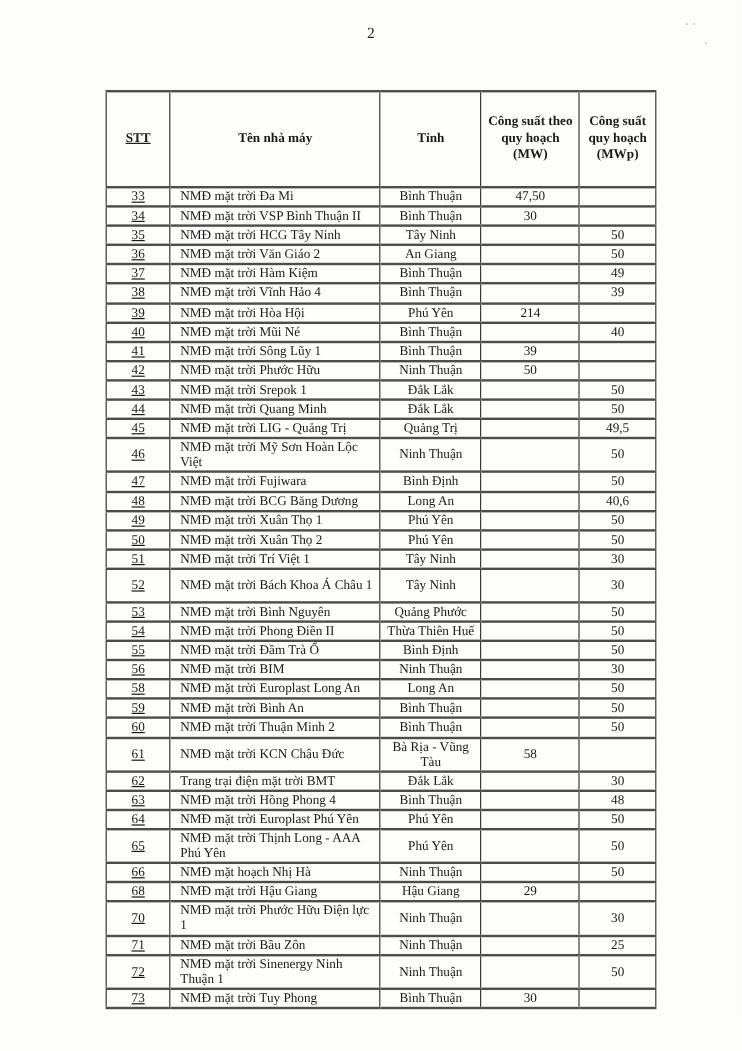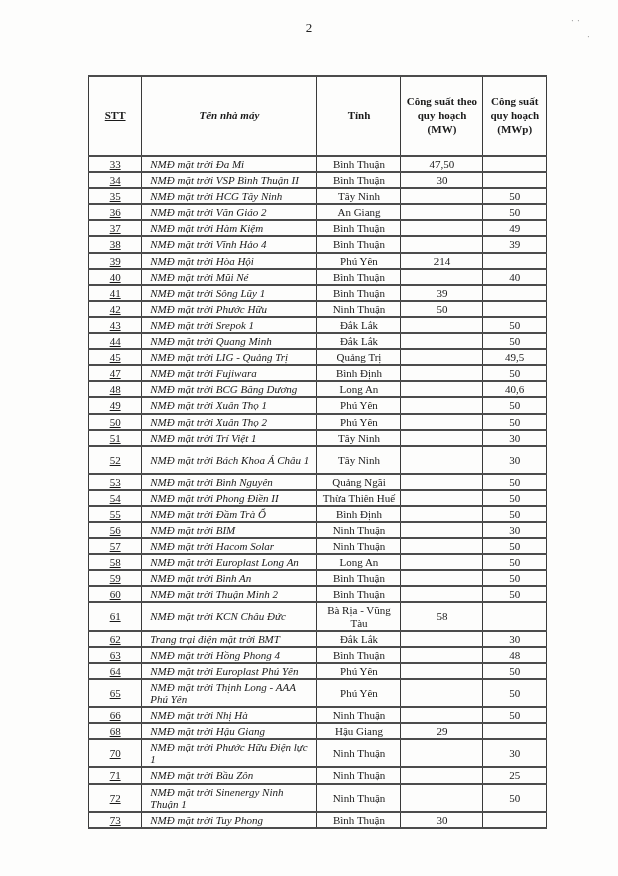--- a/index.html
+++ b/index.html
@@ -52,21 +52,21 @@
     padding:12px 4px;
   }
   td{
     height:12px;
     line-height:1.1;
     padding-top:1px;
     padding-bottom:1px;
   }
   tr.tall td{height:24px;}
   .col0{width:52px;text-decoration:underline;}
-  .col1{width:171px;font-style:italic;}
+  .col1{width:171px;}
   .col2{width:82px;}
   .col3{width:80px;}
   .col4{width:62px;}
   td.col1{text-align:left;padding-left:8px;padding-right:4px;}
 </style>
 </head>
 <body>
 
 <div class="page">
   <div class="page-number">2</div>
@@ -175,20 +175,27 @@
           <td class="col3"></td>
           <td class="col4">50</td>
         </tr>
         <tr>
           <td class="col0">45</td>
           <td class="col1">NMĐ mặt trời LIG - Quảng Trị</td>
           <td class="col2">Quảng Trị</td>
           <td class="col3"></td>
           <td class="col4">49,5</td>
         </tr>
+        <tr class="tall">
+          <td class="col0">46</td>
+          <td class="col1">NMĐ mặt trời Mỹ Sơn Hoàn Lộc Việt</td>
+          <td class="col2">Ninh Thuận</td>
+          <td class="col3"></td>
+          <td class="col4">50</td>
+        </tr>
         <tr>
           <td class="col0">47</td>
           <td class="col1">NMĐ mặt trời Fujiwara</td>
           <td class="col2">Bình Định</td>
           <td class="col3"></td>
           <td class="col4">50</td>
         </tr>
         <tr>
           <td class="col0">48</td>
           <td class="col1">NMĐ mặt trời BCG Băng Dương</td>
@@ -220,21 +227,21 @@
         <tr class="tall">
           <td class="col0">52</td>
           <td class="col1">NMĐ mặt trời Bách Khoa Á Châu 1</td>
           <td class="col2">Tây Ninh</td>
           <td class="col3"></td>
           <td class="col4">30</td>
         </tr>
         <tr>
           <td class="col0">53</td>
           <td class="col1">NMĐ mặt trời Bình Nguyên</td>
-          <td class="col2">Quảng Ngãi</td>
+          <td class="col2">Quảng Phước</td>
           <td class="col3"></td>
           <td class="col4">50</td>
         </tr>
         <tr>
           <td class="col0">54</td>
           <td class="col1">NMĐ mặt trời Phong Điền II</td>
           <td class="col2">Thừa Thiên Huế</td>
           <td class="col3"></td>
           <td class="col4">50</td>
         </tr>
@@ -244,27 +251,20 @@
           <td class="col2">Bình Định</td>
           <td class="col3"></td>
           <td class="col4">50</td>
         </tr>
         <tr>
           <td class="col0">56</td>
           <td class="col1">NMĐ mặt trời BIM</td>
           <td class="col2">Ninh Thuận</td>
           <td class="col3"></td>
           <td class="col4">30</td>
-        </tr>
-        <tr>
-          <td class="col0">57</td>
-          <td class="col1">NMĐ mặt trời Hacom Solar</td>
-          <td class="col2">Ninh Thuận</td>
-          <td class="col3"></td>
-          <td class="col4">50</td>
         </tr>
         <tr>
           <td class="col0">58</td>
           <td class="col1">NMĐ mặt trời Europlast Long An</td>
           <td class="col2">Long An</td>
           <td class="col3"></td>
           <td class="col4">50</td>
         </tr>
         <tr>
           <td class="col0">59</td>
@@ -310,21 +310,21 @@
         </tr>
         <tr class="tall">
           <td class="col0">65</td>
           <td class="col1">NMĐ mặt trời Thịnh Long - AAA Phú Yên</td>
           <td class="col2">Phú Yên</td>
           <td class="col3"></td>
           <td class="col4">50</td>
         </tr>
         <tr>
           <td class="col0">66</td>
-          <td class="col1">NMĐ mặt trời Nhị Hà</td>
+          <td class="col1">NMĐ mặt hoạch Nhị Hà</td>
           <td class="col2">Ninh Thuận</td>
           <td class="col3"></td>
           <td class="col4">50</td>
         </tr>
         <tr>
           <td class="col0">68</td>
           <td class="col1">NMĐ mặt trời Hậu Giang</td>
           <td class="col2">Hậu Giang</td>
           <td class="col3">29</td>
           <td class="col4"></td>

